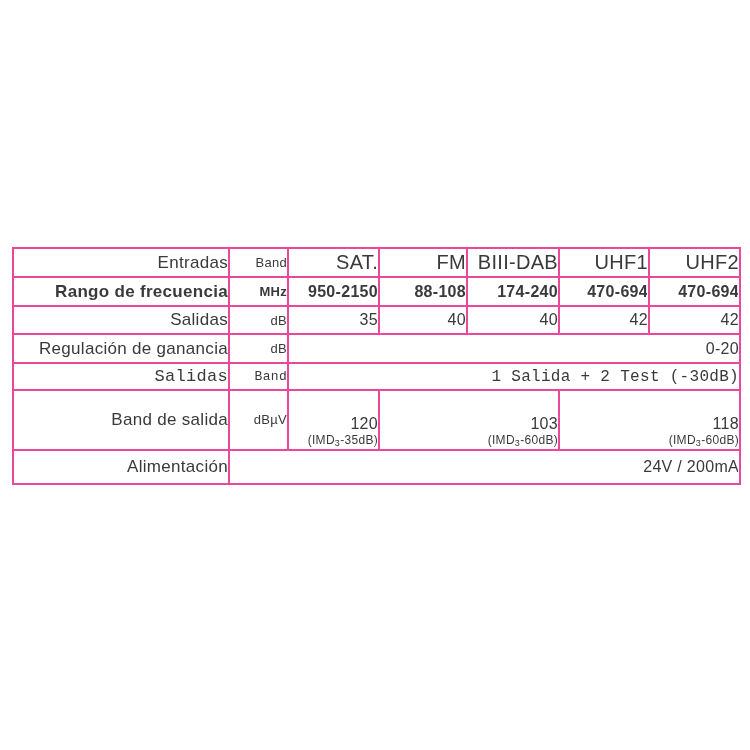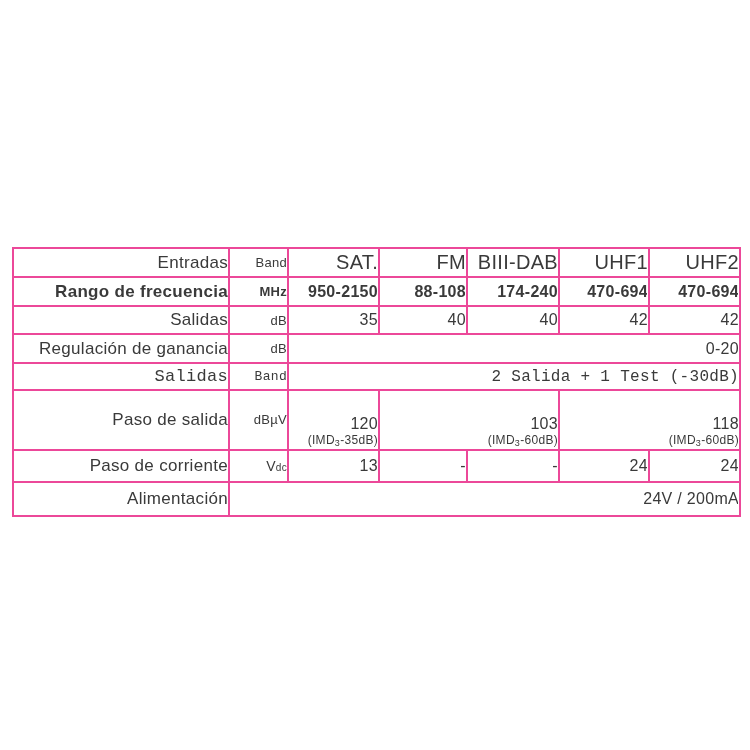--- a/index.html
+++ b/index.html
@@ -102,49 +102,40 @@
 
     <tr class="r-reg">
       <td class="label-cell">Regulación de ganancia</td>
       <td class="unit-cell">dB</td>
       <td class="value-cell" colspan="5">0-20</td>
     </tr>
 
     <tr class="r-out">
       <td class="label-cell">Salidas</td>
       <td class="unit-cell">Band</td>
-      <td class="value-cell" colspan="5">2 Salida + 1 Test (-30dB)</td>
+      <td class="value-cell" colspan="5">1 Salida + 2 Test (-30dB)</td>
     </tr>
 
     <tr class="r-level">
-      <td class="label-cell">Paso de salida</td>
+      <td class="label-cell">Band de salida</td>
       <td class="unit-cell">dBµV</td>
       <td class="value-cell">
         <span class="big-value">120</span>
         <span class="note"><span>(IMD</span><span class="sub3">3</span><span>-35dB)</span></span>
       </td>
       <td class="value-cell" colspan="2">
         <span class="big-value">103</span>
         <span class="note"><span>(IMD</span><span class="sub3">3</span><span>-60dB)</span></span>
       </td>
       <td class="value-cell" colspan="2">
         <span class="big-value">118</span>
         <span class="note"><span>(IMD</span><span class="sub3">3</span><span>-60dB)</span></span>
       </td>
     </tr>
 
-    <tr class="r-pass">
-      <td class="label-cell">Paso de corriente</td>
-      <td class="unit-cell"><span class="unit-main">V</span><span class="unit-sub">dc</span></td>
-      <td class="value-cell">13</td>
-      <td class="value-cell">-</td>
-      <td class="value-cell">-</td>
-      <td class="value-cell">24</td>
-      <td class="value-cell">24</td>
-    </tr>
 
     <tr class="r-power">
       <td class="label-cell">Alimentación</td>
       <td class="value-cell" colspan="6">24V / 200mA</td>
     </tr>
 
   </tbody>
     </table>
 </div>
 

